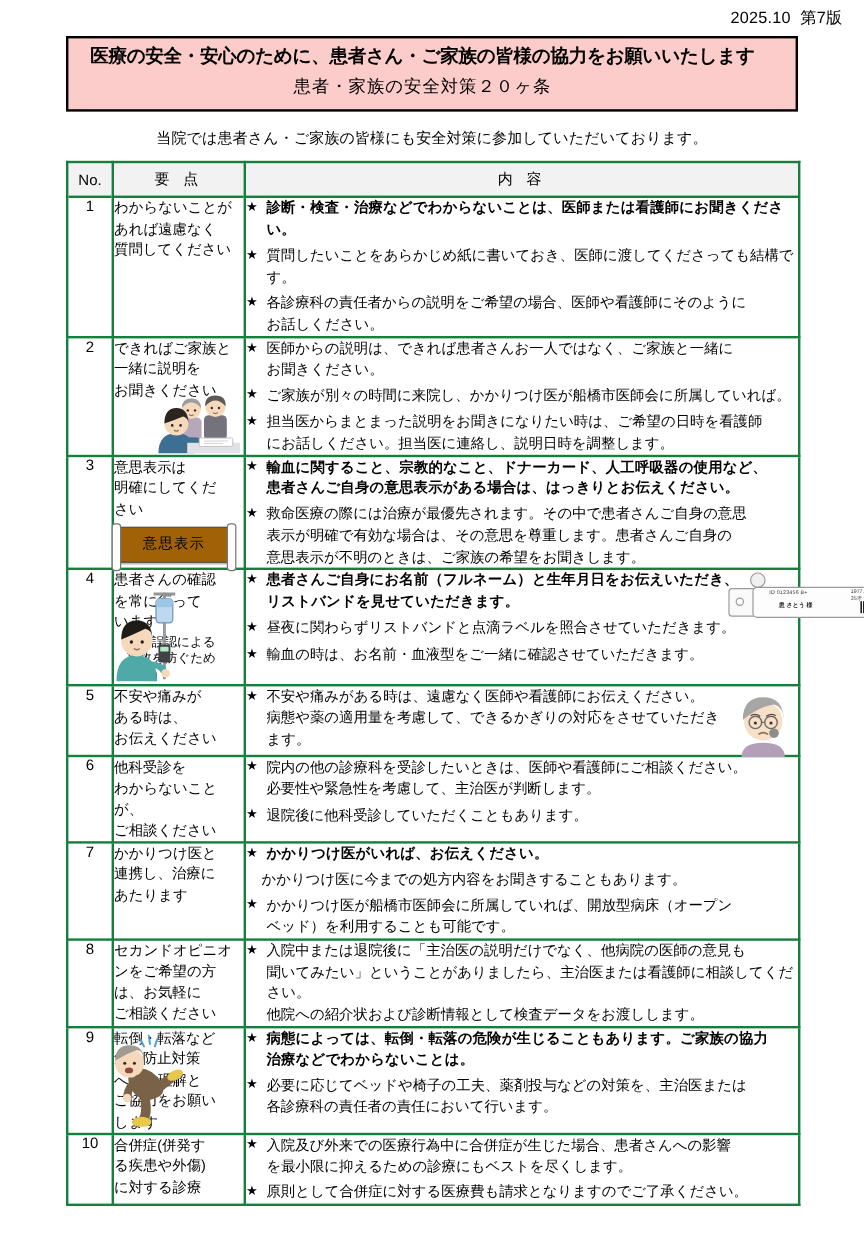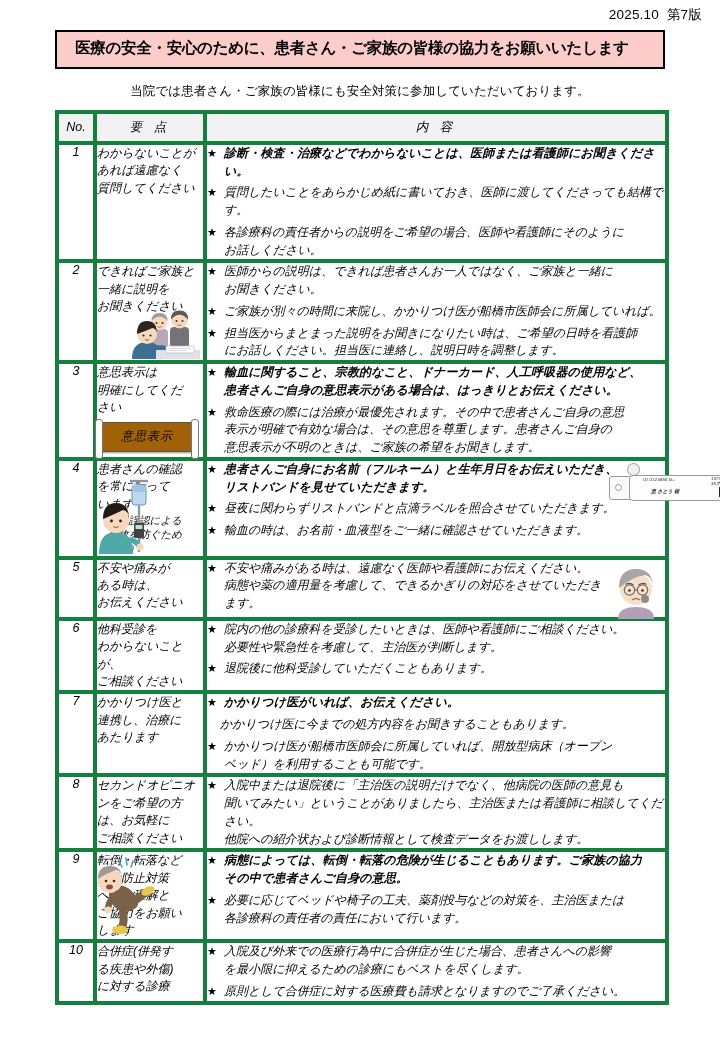--- a/index.html
+++ b/index.html
@@ -74,24 +74,23 @@
     border-collapse: collapse;
     width: 610px;
     table-layout: fixed;
     border: 2.5px solid #000;
   }
   table.main col.c-no    { width: 38px; }
   table.main col.c-point { width: 110px; }
   table.main col.c-body  { width: 462px; }
 
   table.main th, table.main td {
-    border: 4px solid #15803d;
+    border: 2px solid #15803d;
     vertical-align: top;
     padding: 0;
-    font-style: italic;
   }
   table.main thead th {
     background: #f2f2f2;
     text-align: center;
     font-weight: normal;
     font-size: 12.5px;
     padding: 5px 0 5px 0;
     vertical-align: middle;
     border-bottom: 1.6px solid #000;
   }
@@ -236,20 +235,21 @@
 </style>
 </head>
 <body>
 
 <div class="page">
 
   <div class="version-line">2025.10  第7版</div>
 
   <div class="title-banner">
     <div class="title-main">医療の安全・安心のために、患者さん・ご家族の皆様の協力をお願いいたします</div>
+    <div class="title-sub">患者・家族の安全対策２０ヶ条</div>
   </div>
 
   <div class="lead">当院では患者さん・ご家族の皆様にも安全対策に参加していただいております。</div>
 
   <div class="tbl-wrap">
     <table class="main">
       <colgroup>
         <col class="c-no">
           <col class="c-point">
           <col class="c-body">
@@ -566,21 +566,21 @@
 
     <path d="M24 40 q-8 6 -9 14" stroke="#7a6248" stroke-width="6.5" fill="none" stroke-linecap="round"></path>
     <circle cx="15" cy="56" r="3.6" fill="#f6d9bd"></circle>
   </svg>
               </div>
             </td>
             <td class="body-cell">
               <div class="b bold">
                 <span class="star">★</span>
                 <div>病態によっては、転倒・転落の危険が生じることもあります。ご家族の協力</div>
-                <div>その中で患者さんご自身の意思。</div>
+                <div>治療などでわからないことは。</div>
               </div>
               <div class="b">
                 <span class="star">★</span>
                 <div>必要に応じてベッドや椅子の工夫、薬剤投与などの対策を、主治医または</div>
                 <div>各診療科の責任者の責任において行います。</div>
               </div>
             </td>
           </tr>
           <tr>
             <td class="no-cell"><span>10</span></td>

